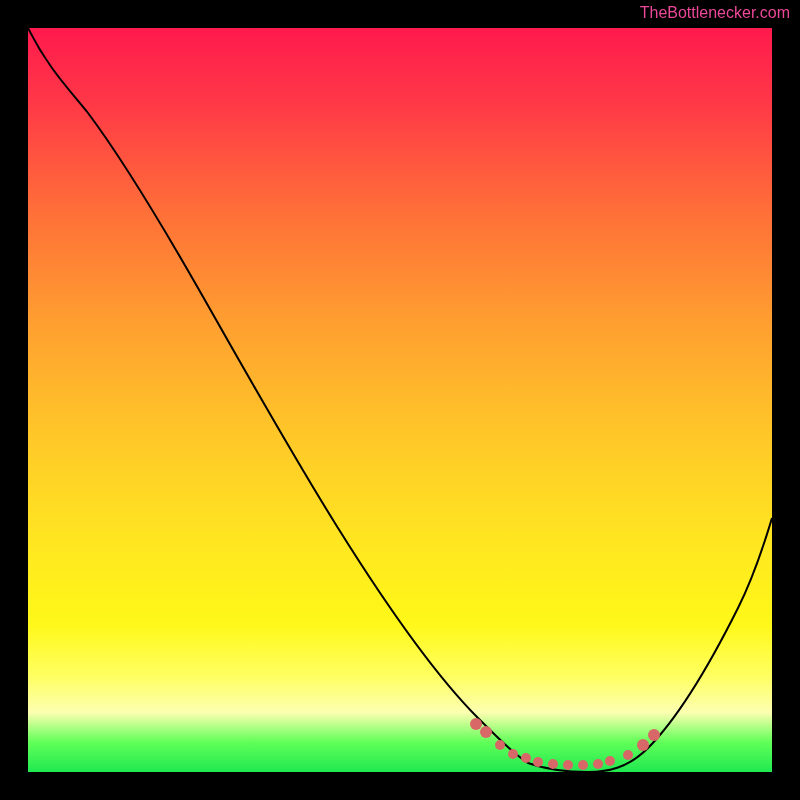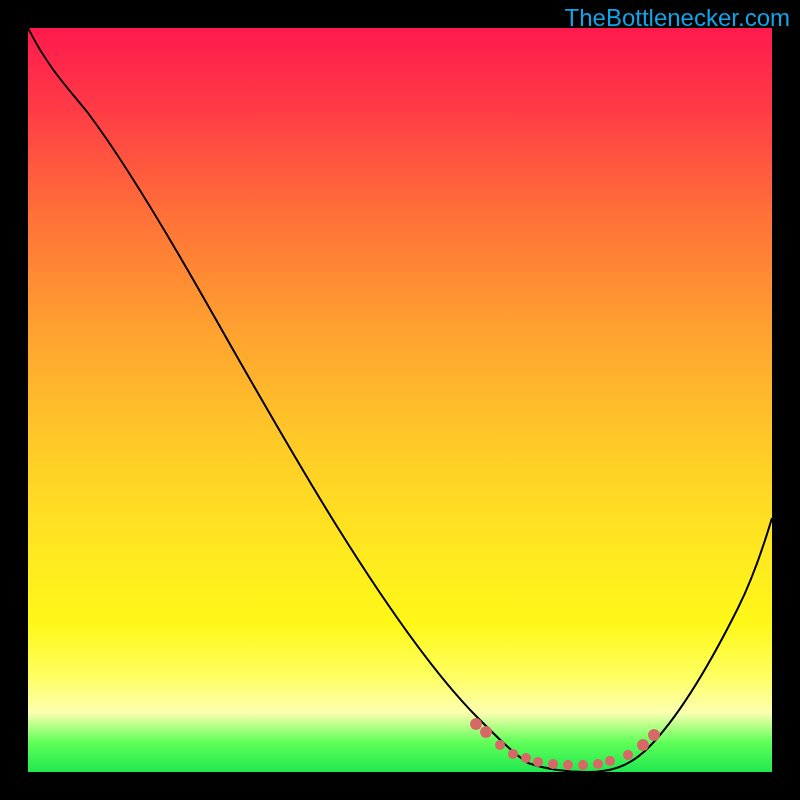--- a/index.html
+++ b/index.html
@@ -11,22 +11,22 @@
       width: 800px;
       height: 800px;
       background: #000;
       position: relative;
       font-family: Arial, sans-serif;
     }
     .watermark {
       position: absolute;
       top: 4px;
       right: 10px;
-      color: #0ea5e9;
-      font-size: 24px;
+      color: #ec4899;
+      font-size: 16px;
       font-weight: 500;
       z-index: 10;
     }
     .chart-area {
       position: absolute;
       top: 28px;
       left: 28px;
       width: 744px;
       height: 744px;
     }

